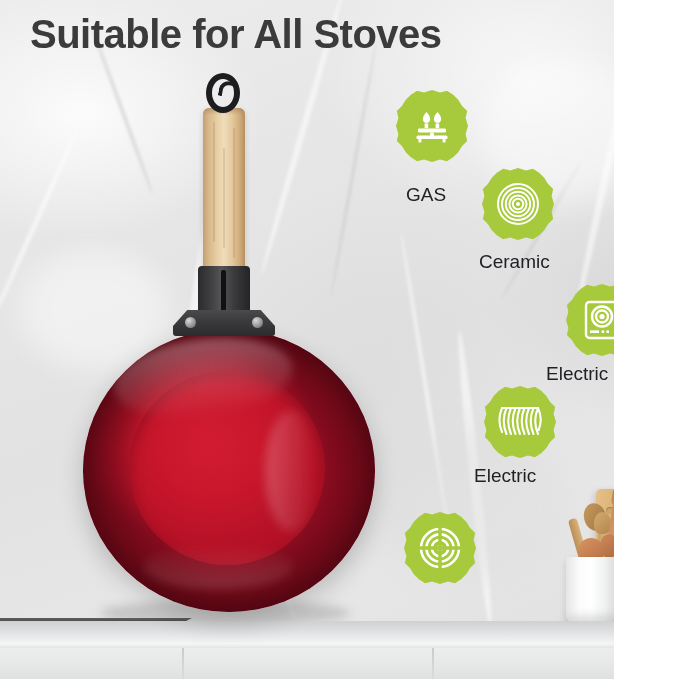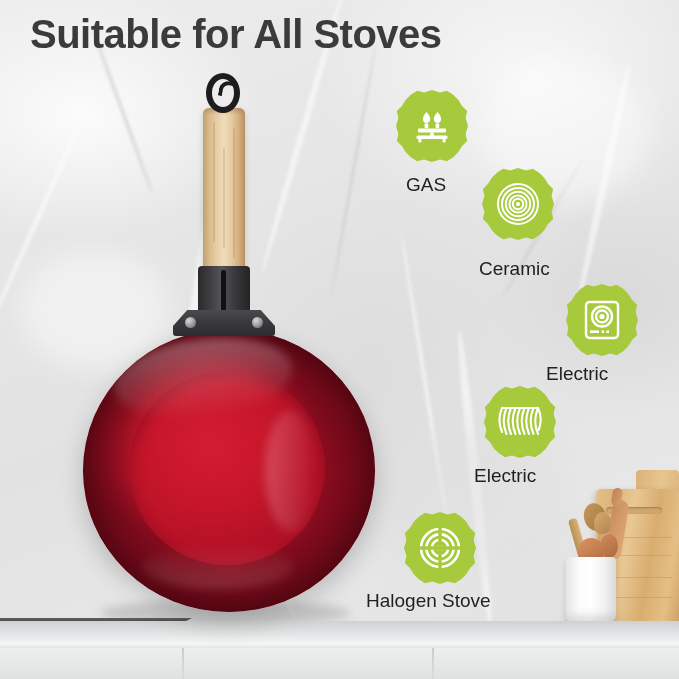--- a/index.html
+++ b/index.html
@@ -6,21 +6,21 @@
     margin: 0;
     padding: 0;
     background: #ffffff;
   }
   body {
     font-family: "Liberation Sans", sans-serif;
   }
 
   #scene {
     position: relative;
-    width: 679px;
+    width: 614px;
     height: 679px;
     overflow: hidden;
     background: #e9e9e9;
   }
 
   
   .wall {
     position: absolute;
     left: 0; top: 0;
     width: 679px;
@@ -400,37 +400,37 @@
         <rect x="12.6" y="17.5" width="3.6" height="4.6" fill="#fff"></rect>
         <rect x="23.6" y="17.5" width="3.6" height="4.6" fill="#fff"></rect>
         <rect x="6" y="22.4" width="28" height="4.2" rx="1.4" fill="#fff"></rect>
         <rect x="18.2" y="26.6" width="3.6" height="3.4" fill="#fff"></rect>
         <rect x="4.4" y="29.4" width="31.2" height="3.6" rx="1.6" fill="#fff"></rect>
         <rect x="6.4" y="33" width="3" height="3.4" fill="#fff"></rect>
         <rect x="30.6" y="33" width="3" height="3.4" fill="#fff"></rect>
       </svg>
     </span>
   </div>
-  <div class="badge-label" style="left:406px;top:174px;">GAS</div>
+  <div class="badge-label" style="left:406px;top:184px;">GAS</div>
 
   <div class="badge" style="left:482px;top:168px;">
     <span>
       <svg width="44" height="44" viewBox="0 0 44 44">
         <g fill="none" stroke="#fff" stroke-width="2">
           <circle cx="22" cy="22" r="20"></circle>
           <circle cx="22" cy="22" r="16"></circle>
           <circle cx="22" cy="22" r="12.2"></circle>
           <circle cx="22" cy="22" r="8.6"></circle>
           <circle cx="22" cy="22" r="5.2"></circle>
         </g>
         <circle cx="22" cy="22" r="2" fill="#fff"></circle>
       </svg>
     </span>
   </div>
-  <div class="badge-label" style="left:479px;top:258px;">Ceramic</div>
+  <div class="badge-label" style="left:479px;top:251px;">Ceramic</div>
 
   <div class="badge" style="left:566px;top:284px;">
     <span>
       <svg width="42" height="42" viewBox="0 0 42 42">
         <rect x="5" y="3" width="32" height="36" rx="3.5" fill="none" stroke="#fff" stroke-width="2.4"></rect>
         <g fill="none" stroke="#fff" stroke-width="2.4">
           <circle cx="21" cy="17.5" r="10"></circle>
           <circle cx="21" cy="17.5" r="6"></circle>
         </g>
         <circle cx="21" cy="17.5" r="2.6" fill="#fff"></circle>
@@ -472,21 +472,20 @@
           <circle cx="22" cy="22" r="8.2"></circle>
         </g>
         <circle cx="22" cy="22" r="3" fill="#fff"></circle>
         <g stroke="#a7ca3c" stroke-width="3.4">
           <line x1="22" y1="0" x2="22" y2="44"></line>
           <line x1="0" y1="22" x2="44" y2="22"></line>
         </g>
       </svg>
     </span>
   </div>
-  <div class="badge-label" style="left:366px;top:590px;">Halogen Stove</div>
 
   <div>
     <div class="board2"></div>
     <div class="board">
       <div class="board-grain" style="left:6px;top:48px;width:70px;"></div>
       <div class="board-grain" style="left:6px;top:66px;width:70px;"></div>
       <div class="board-grain" style="left:6px;top:88px;width:70px;"></div>
       <div class="board-grain" style="left:6px;top:108px;width:70px;"></div>
     </div>
 

